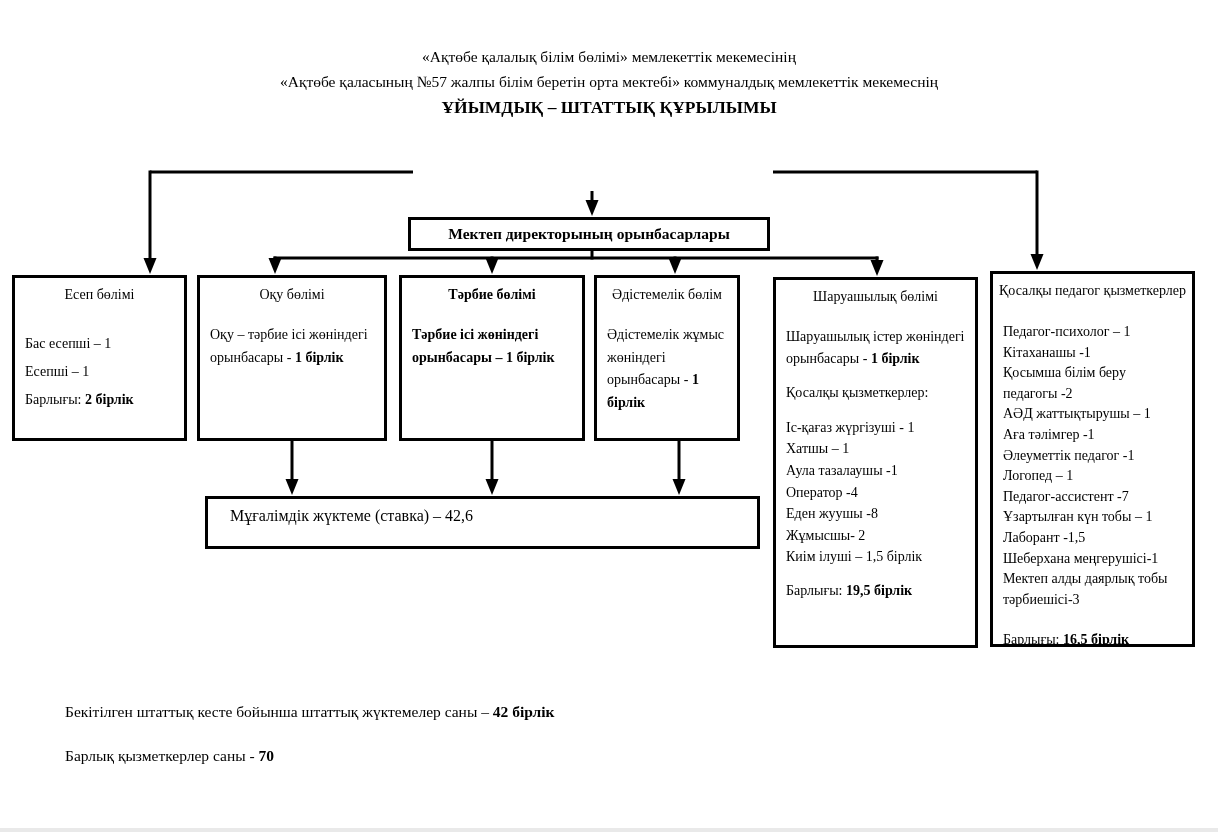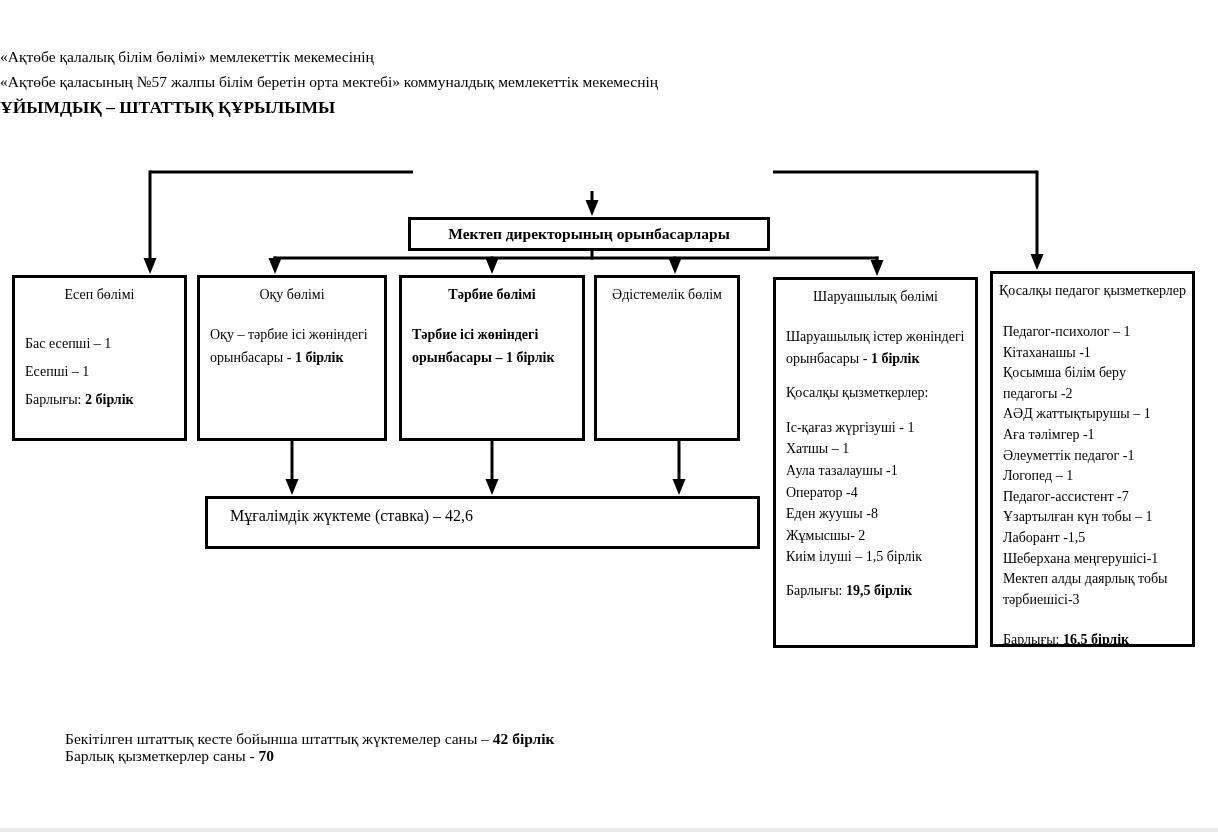--- a/index.html
+++ b/index.html
@@ -12,21 +12,21 @@
     position:relative;
     width:1218px;
     height:832px;
     background:#ffffff;
     overflow:hidden;
   }
   
   .header{
     position:absolute;
     left:0; top:44px; width:1218px;
-    text-align:left;
+    text-align:center;
   }
   .header .h-line{font-size:15.5px; line-height:25px; margin:0;}
   .header .h-title{font-size:17.5px; font-weight:bold; line-height:27px; margin:0;}
   
   .obox{
     position:absolute;
     border:3px solid #000;
     box-sizing:border-box;
     background:#fff;
     font-size:14px;
@@ -59,21 +59,21 @@
   #box-household .para:nth-child(3){margin-top:13px;}
   #box-household .para:nth-child(10){margin-top:12px;}
   #box-aux .content{margin-top:21px;}
   #box-aux .para{line-height:20.6px;}
   #box-aux .para:nth-child(13){margin-top:20px;}
   
   svg.connectors{position:absolute; left:0; top:0; pointer-events:none;}
   svg.connectors line{stroke:#000; stroke-width:3;}
   
   .footer-line{position:absolute; left:65px; font-size:15.5px; margin:0;}
-  #footer-line-1{top:730px;}
+  #footer-line-1{top:703px;}
   #footer-line-2{top:747px;}
   
   .bottom-strip{position:absolute; left:0; bottom:0; width:1218px; height:4px; background:#e9e9e9;}
 </style>
 </head>
 <body>
 
 <div class="page">
 
   <div class="header">
@@ -129,20 +129,23 @@
       </div>
   </div>
   <div class="obox dept" id="box-upbringing">
     <span class="dept-title">Тәрбие бөлімі</span>
     <div class="content">
         <p class="para"><span>Тәрбие ісі жөніндегі орынбасары – </span><b>1 бірлік</b></p>
       </div>
   </div>
   <div class="obox dept" id="box-methodical">
     <span class="dept-title">Әдістемелік бөлім</span>
+    <div class="content">
+        <p class="para"><span>Әдістемелік жұмыс жөніндегі орынбасары - </span><b>1 бірлік</b></p>
+      </div>
   </div>
   <div class="obox dept" id="box-household">
     <span class="dept-title">Шаруашылық бөлімі</span>
     <div class="content">
         <p class="para"><span>Шаруашылық істер жөніндегі орынбасары - </span><b>1 бірлік</b></p>
         <p class="para"><span>Қосалқы қызметкерлер:</span></p>
         <p class="para"><span>Іс-қағаз жүргізуші - 1</span></p>
         <p class="para"><span>Хатшы – 1</span></p>
         <p class="para"><span>Аула тазалаушы -1</span></p>
         <p class="para"><span>Оператор -4</span></p>

